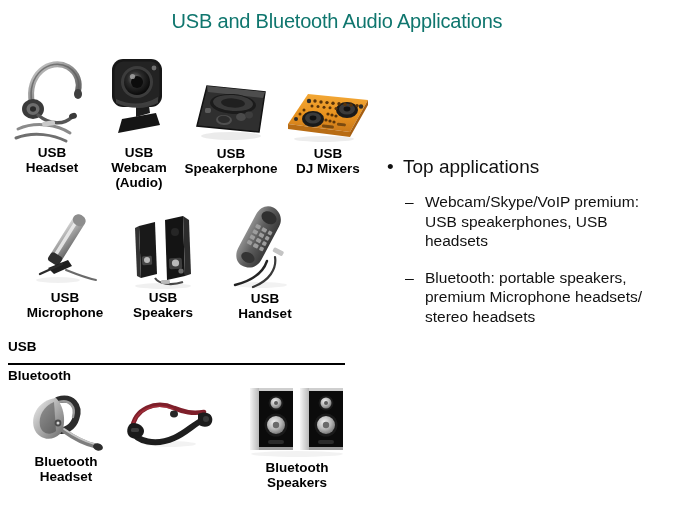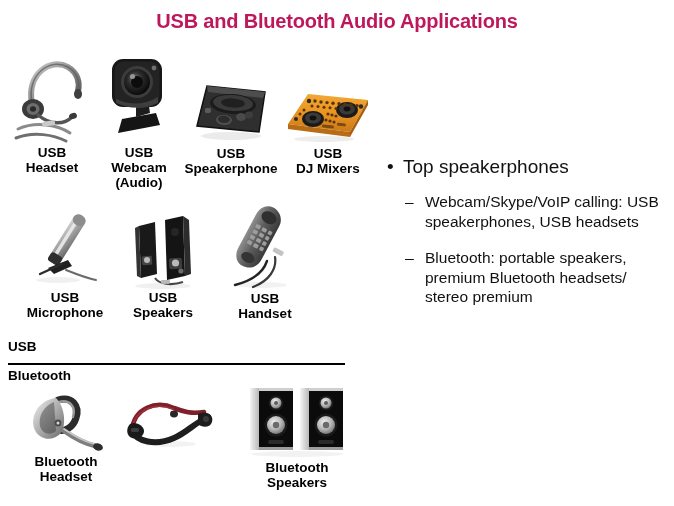--- a/index.html
+++ b/index.html
@@ -21,23 +21,23 @@
   }
 
   
   #title {
     position: absolute;
     left: 0;
     top: 10px;
     width: 674px;
     text-align: center;
     font-size: 20px;
-    font-weight: bold;
+    font-weight: normal;
     letter-spacing: -0.2px;
-    color: #be185d;
+    color: #0f766e;
   }
 
   
   #left-col {
     position: absolute;
     left: 0;
     top: 40px;
     width: 375px;
     height: 466px;
   }
@@ -481,31 +481,31 @@
         </svg>
       </div>
       <div class="caption">Bluetooth
 Speakers</div>
     </div>
   </div>
 
   <div id="right-col">
     <div class="bullet-l1">
       <span class="dot">•</span>
-      <span>Top speakerphones</span>
+      <span>Top applications</span>
     </div>
 
     <div class="bullet-l2">
       <span class="dash">–</span>
-      <span>Webcam/Skype/VoIP calling: USB speakerphones, USB headsets</span>
+      <span>Webcam/Skype/VoIP premium: USB speakerphones, USB headsets</span>
     </div>
 
     <div class="bullet-l2">
       <span class="dash">–</span>
     </div>
 
     <div class="bullet-l2">
       <span class="dash">–</span>
-      <span>Bluetooth: portable speakers, premium Bluetooth headsets/ stereo premium</span>
+      <span>Bluetooth: portable speakers, premium Microphone headsets/ stereo headsets</span>
     </div>
   </div>
 
 </div>
 
 </body></html>

